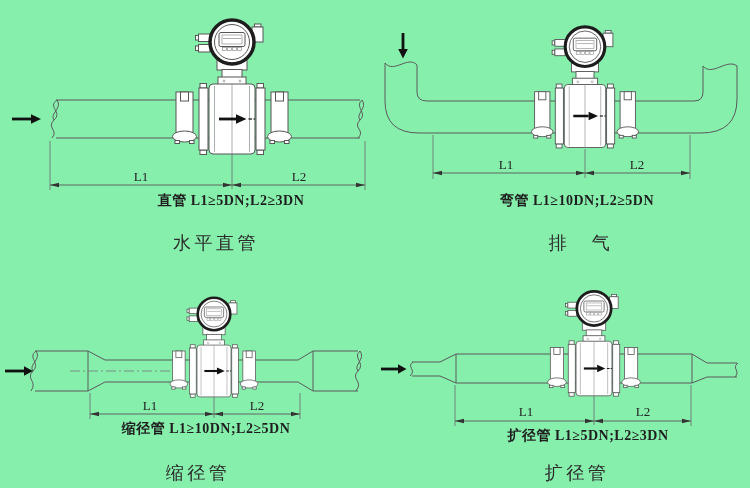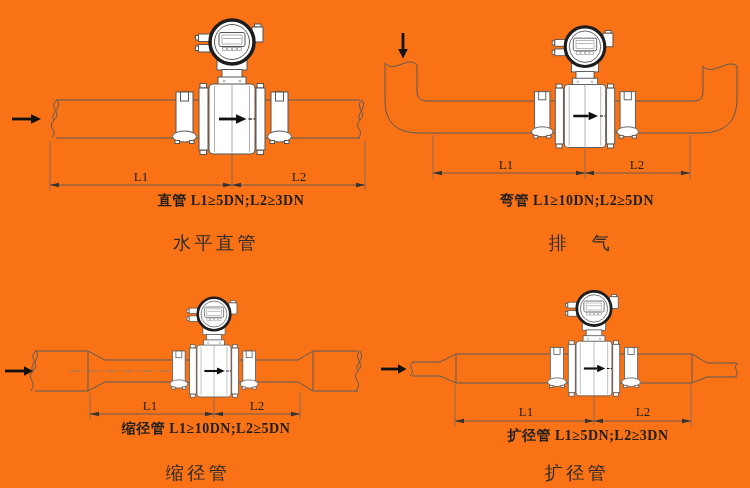--- a/index.html
+++ b/index.html
@@ -1,16 +1,16 @@
 <!DOCTYPE html>
 <html><head>
 <meta charset="utf-8">
 <style>
   html,body{margin:0;padding:0;background:#ffffff;}
-  .canvas{position:relative;width:750px;height:488px;background:#f97316;overflow:hidden;}
+  .canvas{position:relative;width:750px;height:488px;background:#86efac;overflow:hidden;}
   svg{display:block;font-family:"Liberation Serif","DejaVu Serif",serif;}
   
   .ln{fill:none;stroke:#5a5a5a;stroke-width:1;}
   .ext{fill:none;stroke:#6a6a6a;stroke-width:.8;}
   .dim{fill:none;stroke:#5a5a5a;stroke-width:.9;}
   .cl{fill:none;stroke:#777;stroke-width:.8;stroke-dasharray:10 3 2 3;}
   .arr{fill:#111;stroke:none;}
   .darr{fill:#333;stroke:none;}
   
   #meter rect,#meter circle,#meter ellipse,#fitting rect,#fitting ellipse,#flangeplate rect{fill:#fff;stroke:#555;stroke-width:1;}

